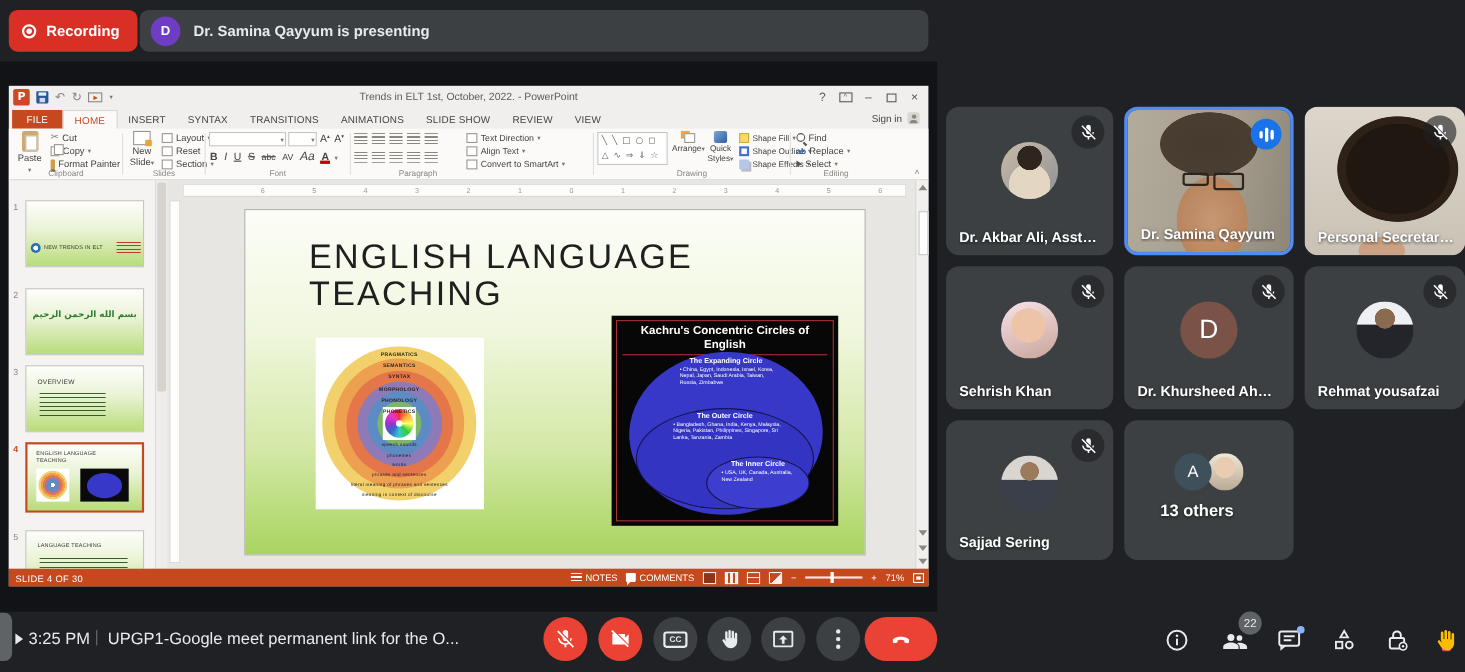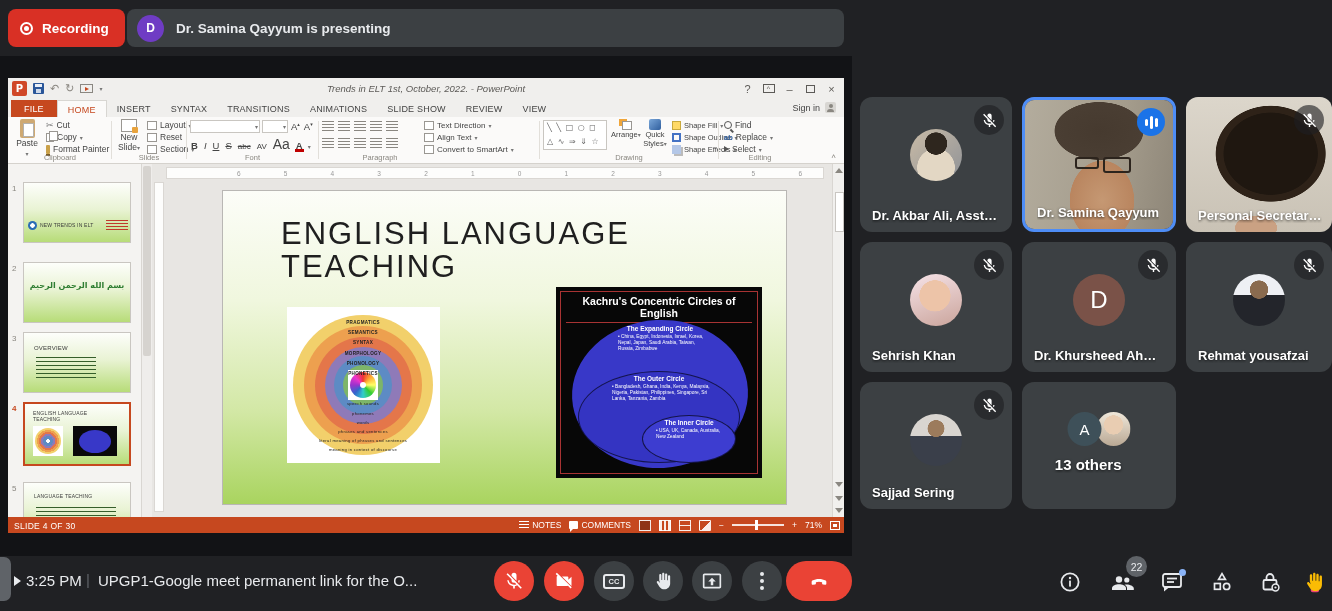--- a/index.html
+++ b/index.html
@@ -25,21 +25,21 @@
   .ppt-titlebar{position:absolute;left:0;top:0;width:100%;height:22px;}
   .qat{position:absolute;left:4px;top:3px;display:flex;align-items:center;gap:6px;font-family:"DejaVu Sans",sans-serif;}
   .ppt-logo{width:15px;height:15px;background:#d04727;border-radius:2px;color:#fff;font-size:10px;font-weight:700;
             display:flex;align-items:center;justify-content:center;}
   .ic-save{width:11px;height:11px;background:#2a5699;border-radius:1px;position:relative;}
   .ic-save::before{content:"";position:absolute;left:2px;top:1px;width:7px;height:3px;background:#e8eef7;}
   .ic-save::after{content:"";position:absolute;left:3px;bottom:1px;width:5px;height:4px;background:#cdd9ea;}
   .qat-glyph{color:#8a8781;font-size:11px;line-height:11px;}
   .ic-mon{width:13px;height:9px;border:1px solid #8a8781;position:relative;}
   .ic-mon::after{content:"";position:absolute;left:4px;top:2px;border-left:4px solid #c6481f;border-top:2px solid transparent;border-bottom:2px solid transparent;}
-  .ppt-title{position:absolute;left:0;right:0;top:5px;text-align:center;font-size:9.5px;color:#5c5a57;font-style:italic;}
+  .ppt-title{position:absolute;left:0;right:0;top:5px;text-align:center;font-size:9.5px;color:#5c5a57;}
   .win-controls{position:absolute;right:2px;top:2px;display:flex;}
   .wc{width:21px;height:17px;display:flex;align-items:center;justify-content:center;color:#5c5a57;font-size:11px;}
   .wc-ribbon{width:12px;height:9px;border:1px solid #5c5a57;font-size:7px;line-height:7px;text-align:center;color:#5c5a57;}
   .wc-restore{width:9px;height:8px;border:1px solid #5c5a57;position:relative;background:#f0efed;}
   .wc-restore::before{content:"";position:absolute;left:2px;top:-3px;width:8px;height:7px;border:1px solid #5c5a57;z-index:-1;}
   .signin{position:absolute;right:8px;top:24px;display:flex;align-items:center;gap:5px;font-size:9px;color:#444;}
   .ic-person{width:11px;height:11px;border-radius:2px;background:#d8d6d2;position:relative;}
   .ic-person::before{content:"";position:absolute;left:3.5px;top:1.5px;width:4px;height:4px;border-radius:50%;background:#8a8781;}
   .ic-person::after{content:"";position:absolute;left:2px;bottom:1px;width:7px;height:3.5px;border-radius:3px 3px 0 0;background:#8a8781;}
 
@@ -66,21 +66,21 @@
   .ic-newslide{width:16px;height:13px;border:1px solid #9a9792;background:#fff;margin:0 auto 1px;position:relative;}
   .ic-newslide::after{content:"";position:absolute;right:-2px;bottom:-2px;width:6px;height:6px;background:#e8a33d;border-radius:1px;}
   .ic-sq{width:10px;height:9px;border:1px solid #9a9792;background:#fff;flex:none;}
   .ic-lines{width:12px;height:10px;flex:none;background:repeating-linear-gradient(to bottom,#8a8781 0 1px,transparent 1px 3px);}
   .fontbox{width:70px;height:13px;border:1px solid #c9c6c1;background:#fff;position:relative;}
   .fontbox::after{content:"▾";position:absolute;right:1px;top:2px;font-size:6px;color:#777;}
   .fontbox.size{width:26px;}
   .fbtn{font-size:9.5px;color:#444;padding:0 1px;}
   .fbtn.b{font-weight:700;} .fbtn.i{font-style:italic;} .fbtn.u{text-decoration:underline;}
   .fbtn.s{text-decoration:line-through;} .fbtn.abc{text-decoration:line-through;font-size:8px;}
-  .fbtn.av{font-size:8px;} .fbtn.aa{font-size:14px;}
+  .fbtn.av{font-size:8px;} .fbtn.aa{font-size:11px;font-style:italic;}
   .fbtn.acolor{position:relative;font-weight:700;}
   .fbtn.acolor::after{content:"";position:absolute;left:0;right:0;bottom:-1px;height:3px;background:#c00000;}
   .shapes-box{position:absolute;left:2px;top:3px;width:64px;height:30px;border:1px solid #c9c6c1;background:#fff;
       font-family:"DejaVu Sans",sans-serif;font-size:8px;color:#666;line-height:14px;padding-left:3px;letter-spacing:1px;overflow:hidden;}
   .ic-arrange{width:13px;height:11px;margin:0 auto 1px;position:relative;}
   .ic-arrange::before{content:"";position:absolute;left:0;top:0;width:8px;height:7px;background:#f0a63a;}
   .ic-arrange::after{content:"";position:absolute;right:0;bottom:0;width:8px;height:7px;border:1px solid #9a9792;background:#fff;}
   .ic-qstyle{width:12px;height:11px;margin:0 auto 1px;border-radius:2px;background:linear-gradient(135deg,#7aa7d9,#2f5e9e);}
   .ic-fillsq{width:9px;height:9px;background:#ffd966;border:1px solid #c9a93d;flex:none;}
   .ic-outsq{width:9px;height:9px;border:2px solid #4472c4;flex:none;}

